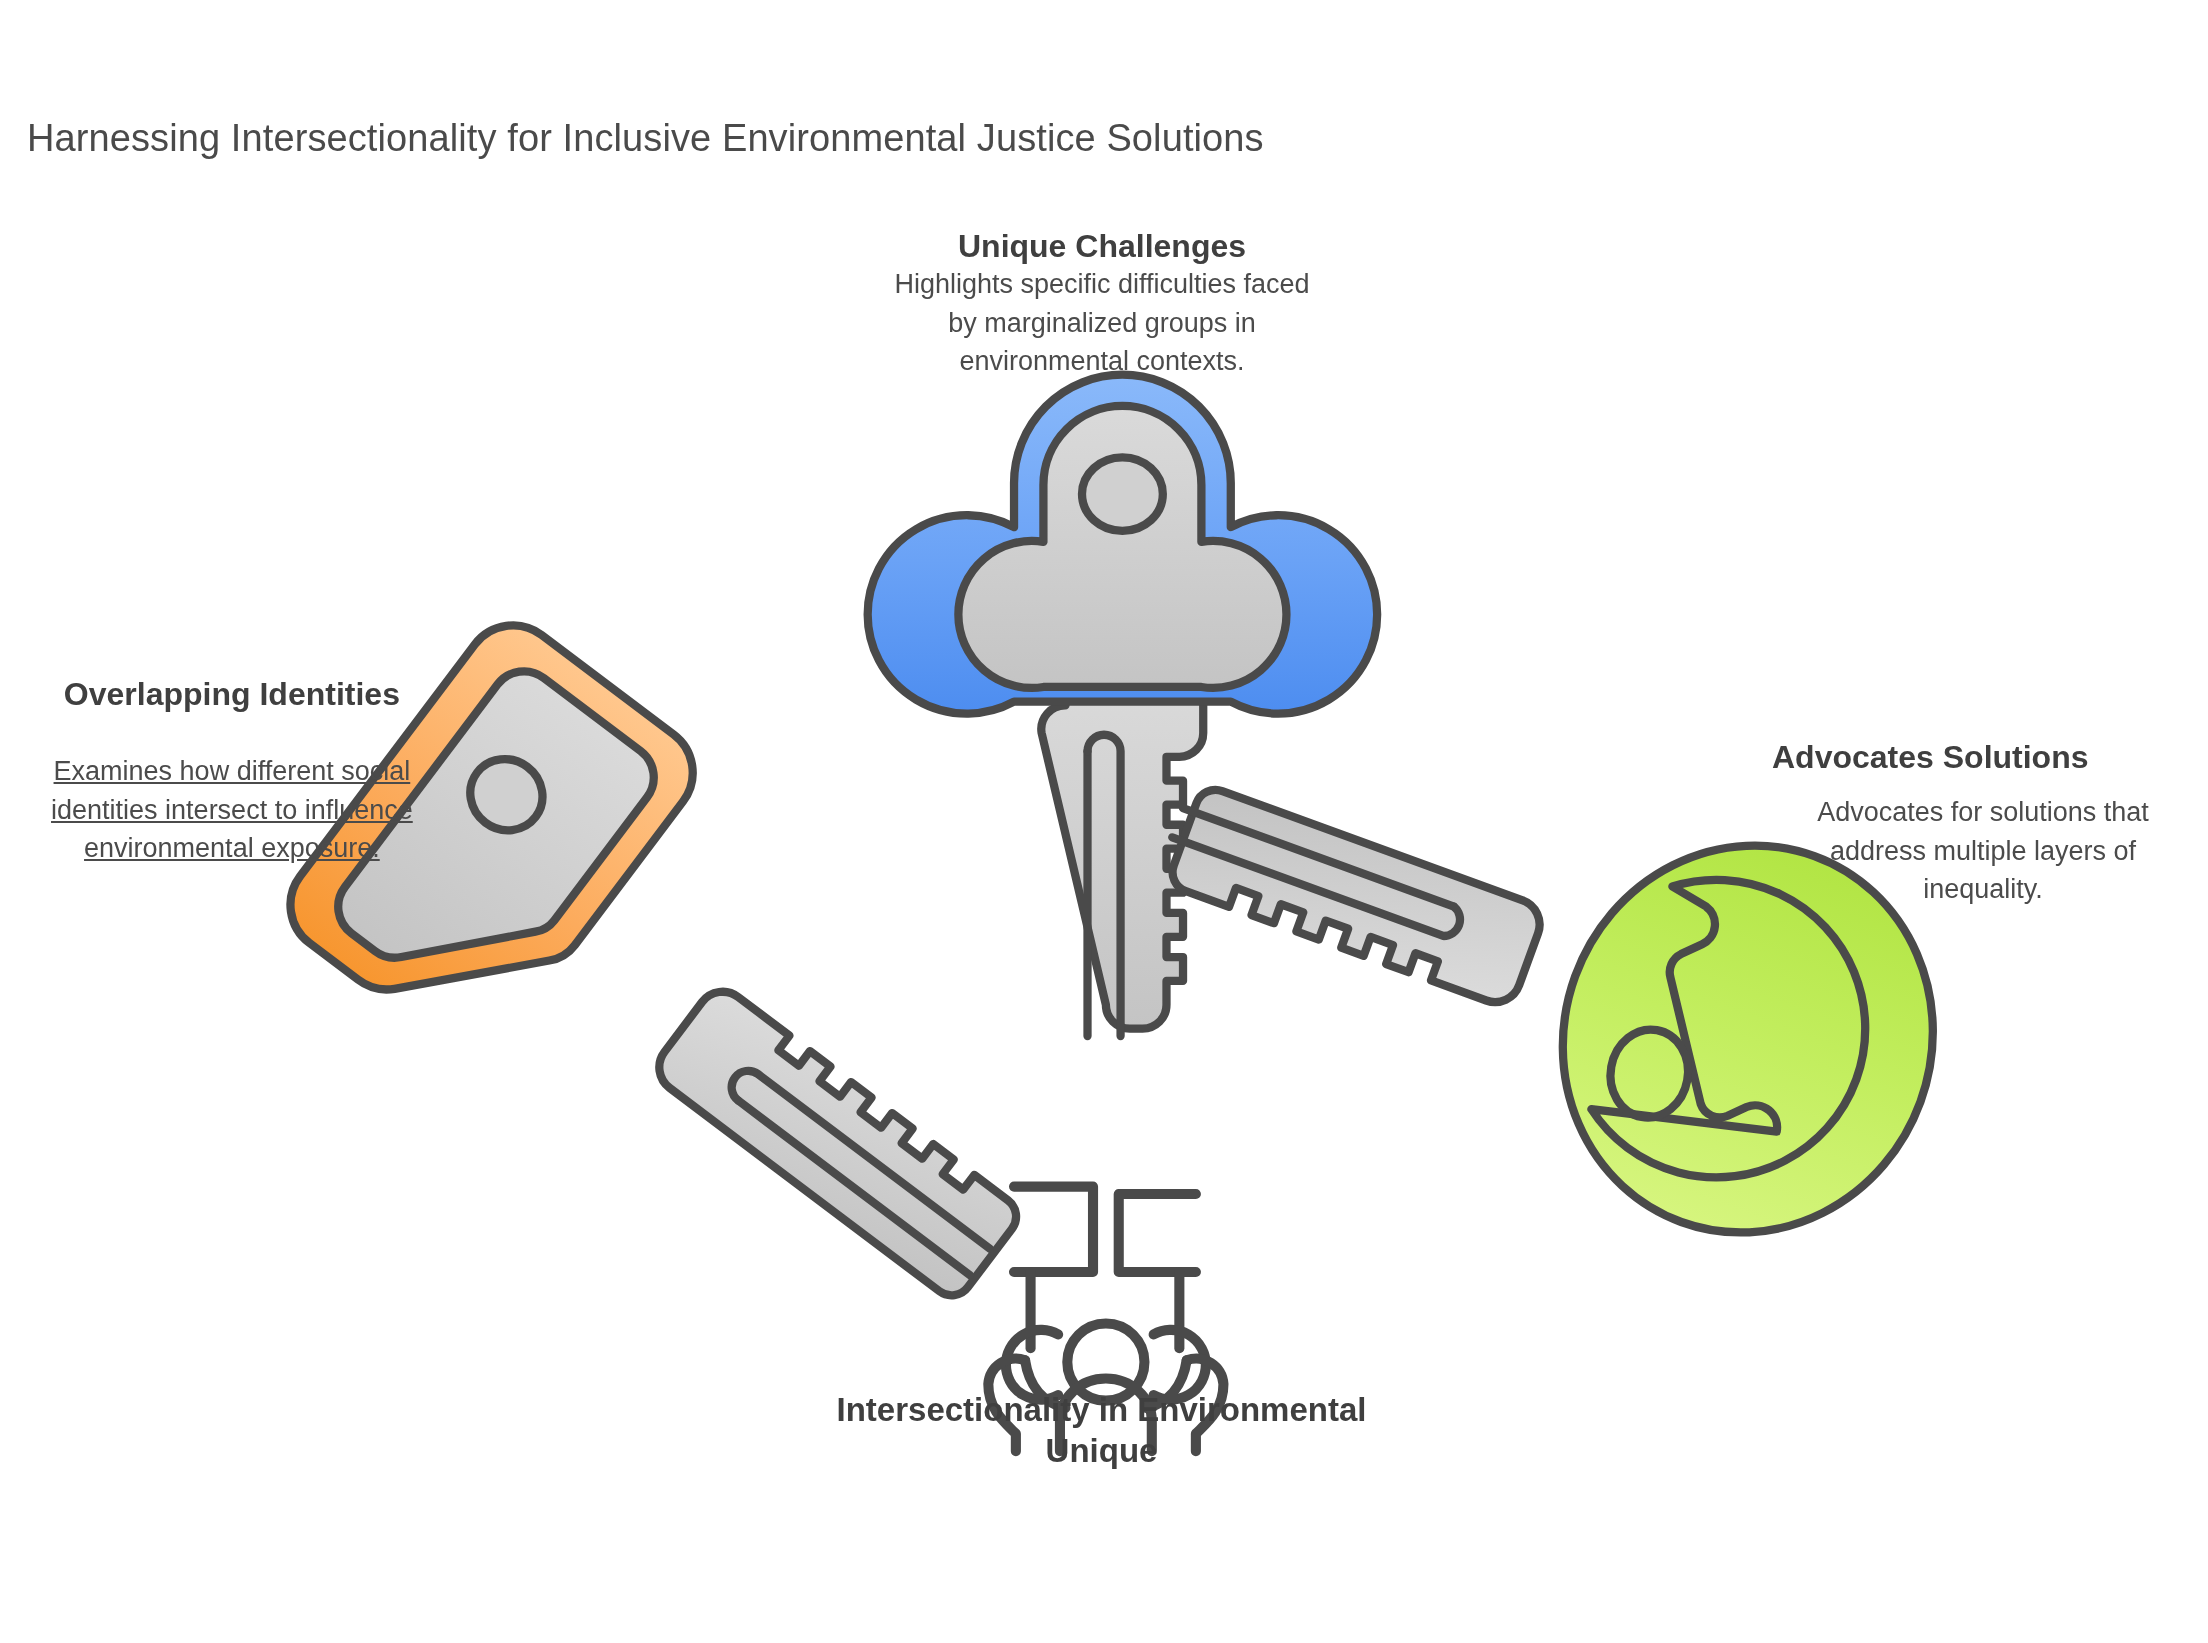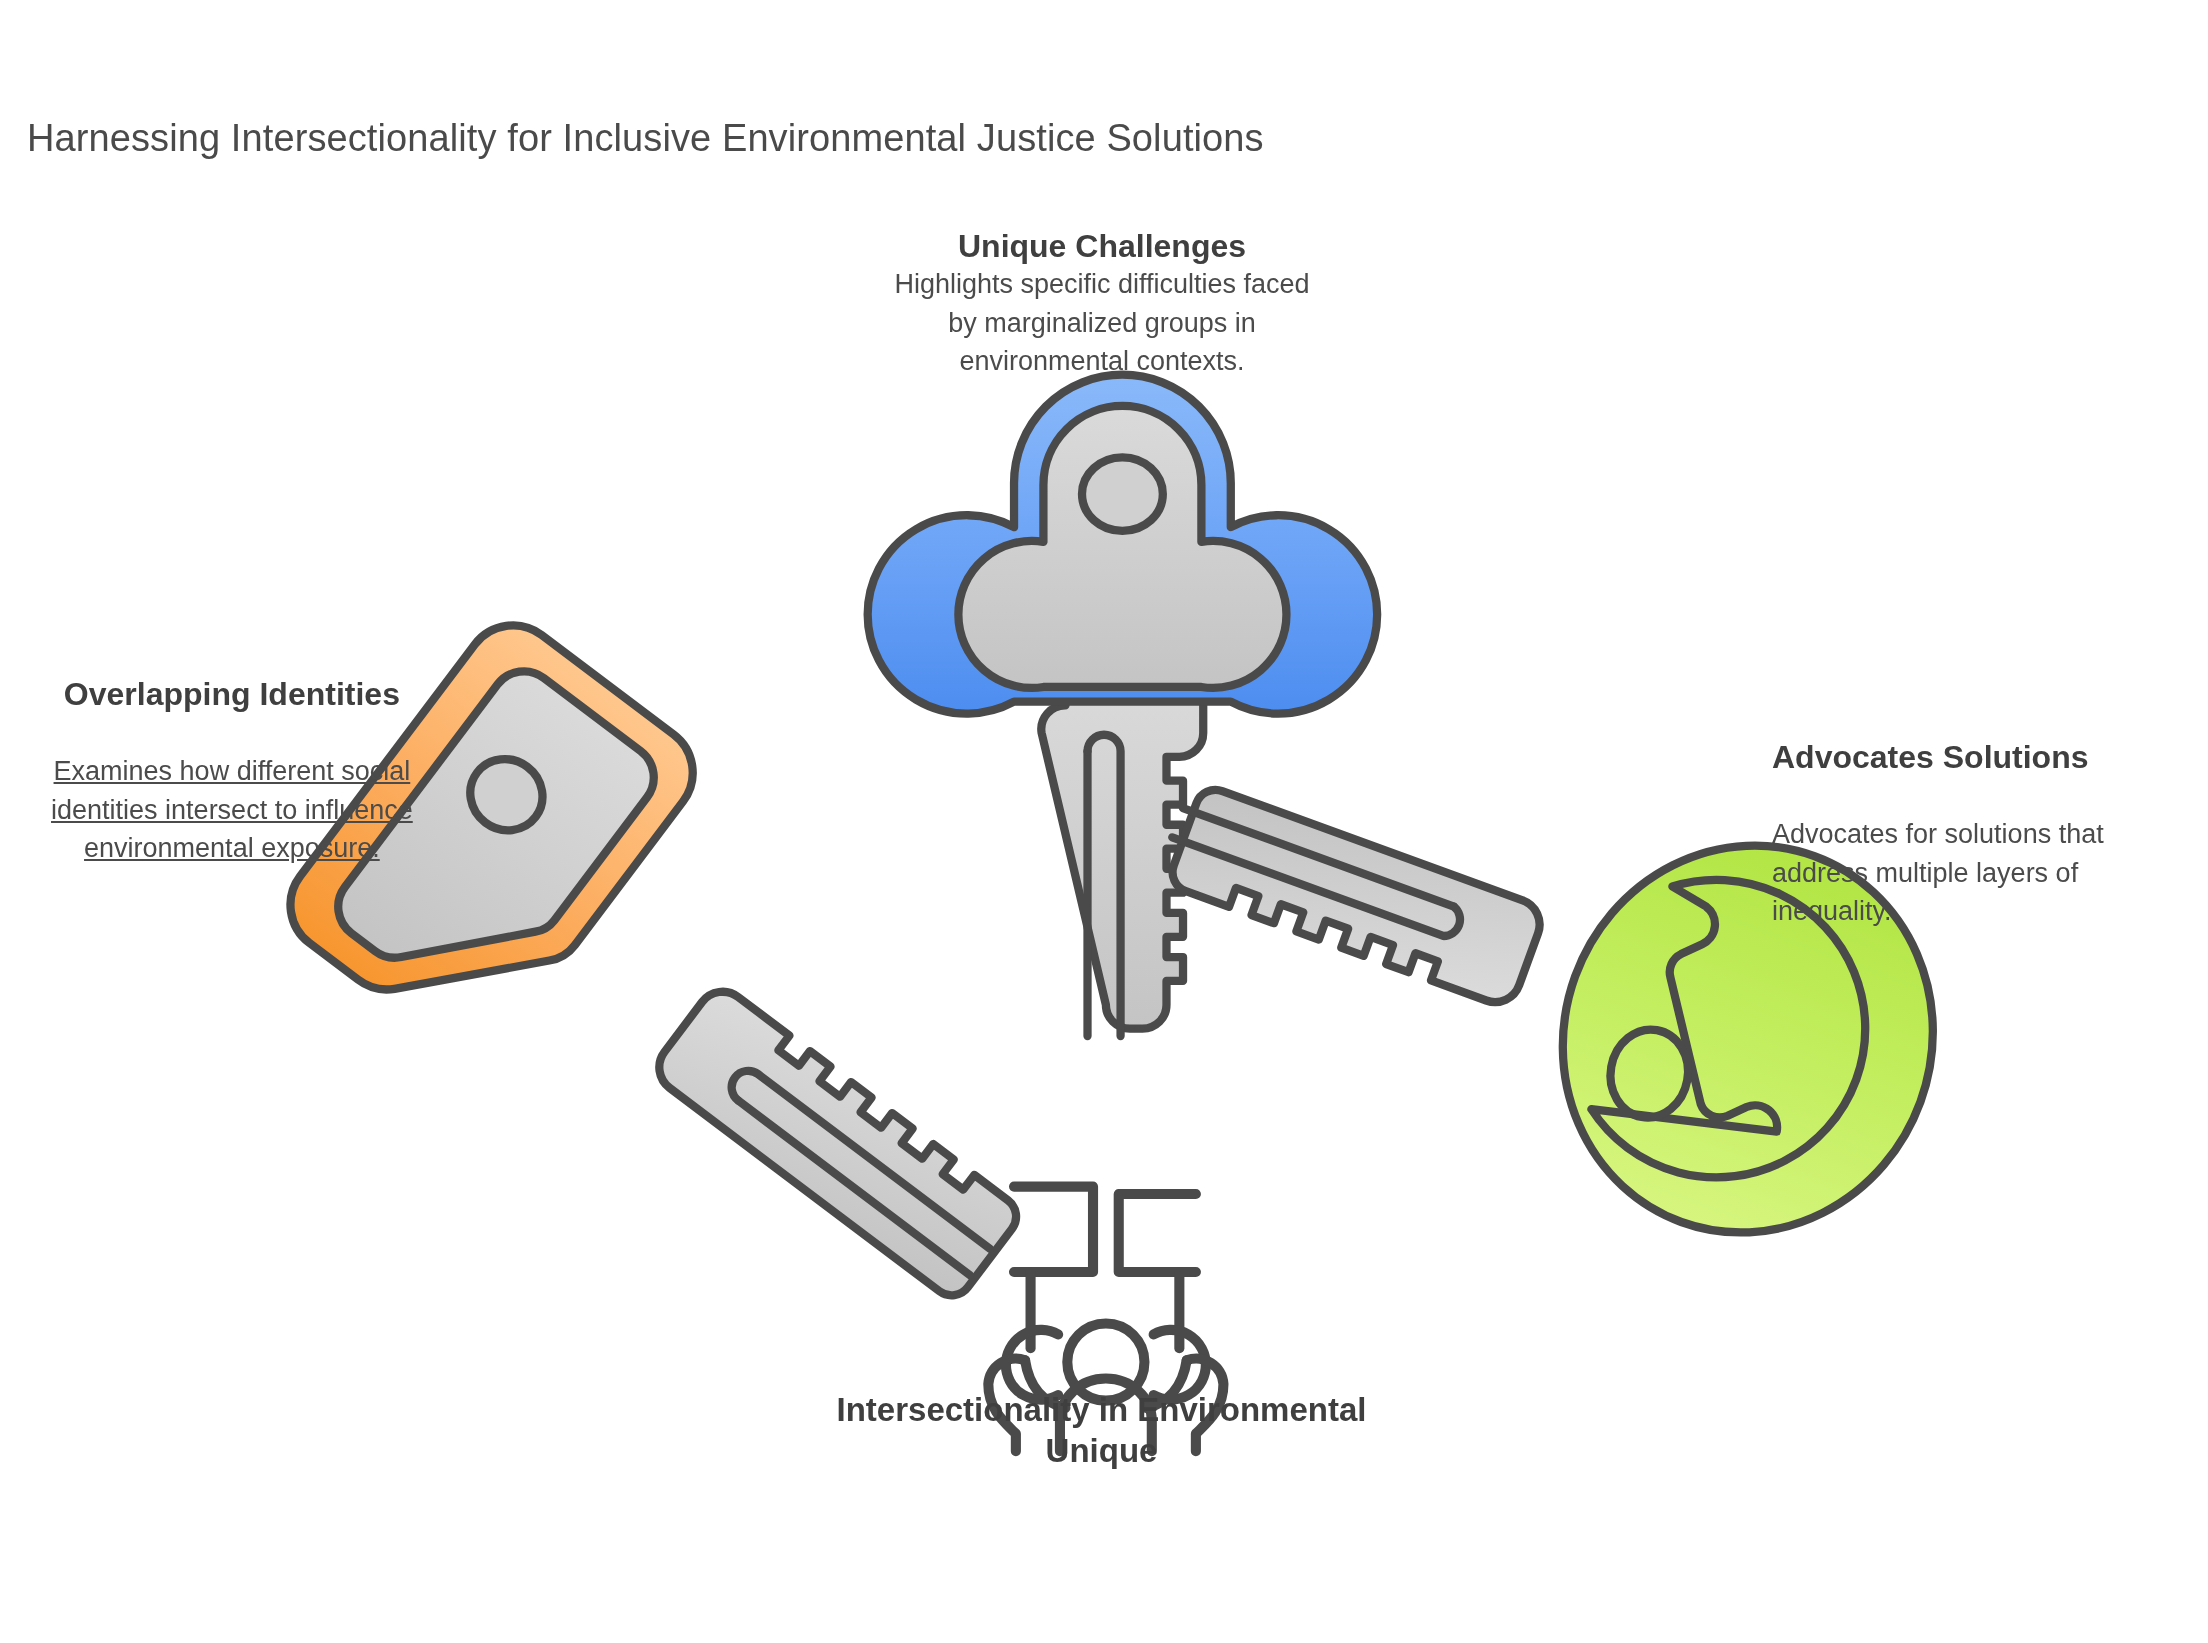--- a/index.html
+++ b/index.html
@@ -73,21 +73,21 @@
   #block-identities .node-body { margin-top: 39px; text-decoration: underline; }
 
   
   #block-solutions {
     position: absolute;
     left: 1772px;
     top: 739px;
     width: 422px;
     text-align: left;
   }
-  #block-solutions .node-body { margin-top: 39px; }
+  #block-solutions .node-body { margin-top: 17px; text-align: center; }
 
   
   #block-center-label {
     position: absolute;
     left: 826px;
     top: 1389px;
     width: 551px;
     text-align: center;
   }
   #block-center-label .node-heading { font-size: 33px; line-height: 1.25; }

